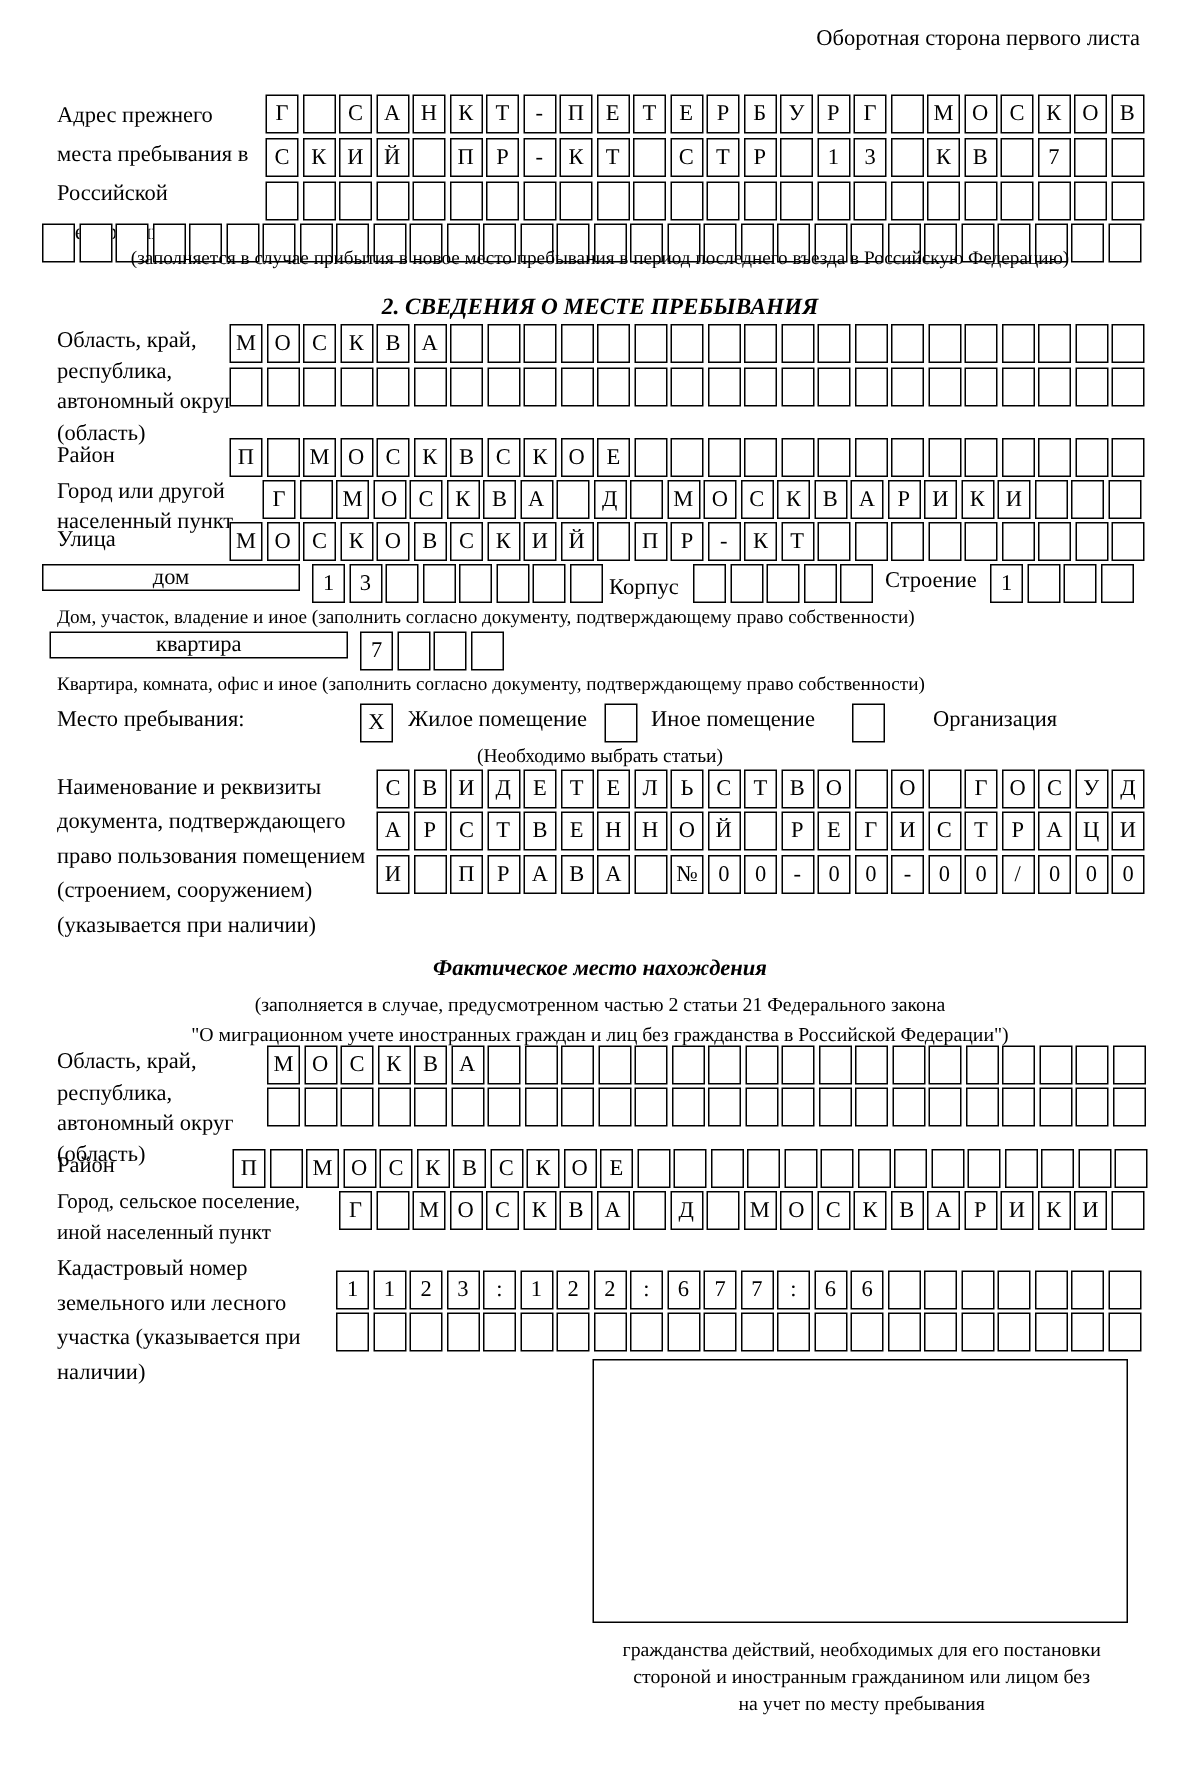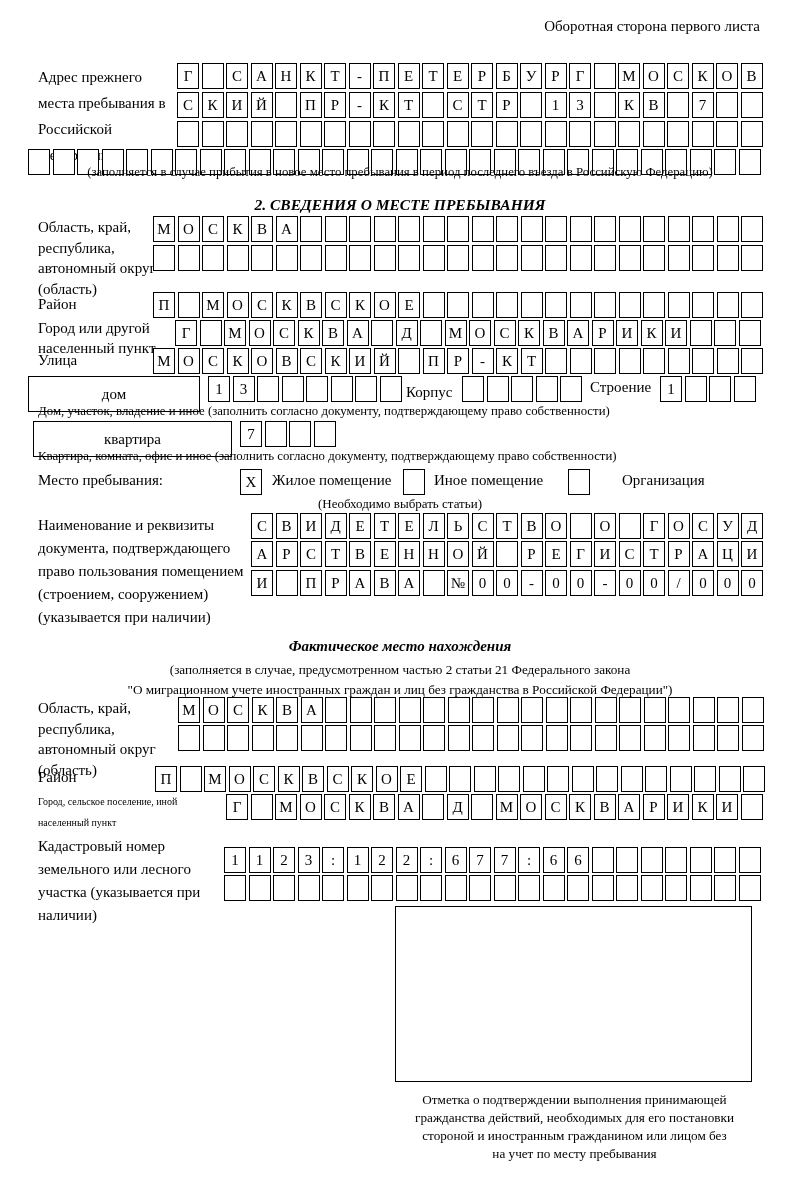--- a/index.html
+++ b/index.html
@@ -11,21 +11,21 @@
   }
   .abs { position:absolute; }
   .boxrow { display:flex; gap:2.5px; }
   .cell {
     width:22px; height:26px; flex:0 0 22px;
     border:1.6px solid #000; background:#fff;
     display:flex; align-items:center; justify-content:center;
     font-size:15px; line-height:1;
   }
   .bigbox {
-    border:1.6px solid #000; height:36px; background:#fff;
+    border:1.6px solid #000; height:18px; background:#fff;
     display:flex; align-items:center; justify-content:center;
     font-size:15px;
   }
   .label { font-size:15px; line-height:20.5px; }
   .small-label { font-size:15px; }
   .caption { font-size:12.8px; }
   .center { text-align:center; width:800px; left:0; }
   .title { font-weight:bold; font-size:15.5px;font-style:italic; }
   .stampbox { border:1.8px solid #000; background:#fff; }
   .lines .line { display:block; }
@@ -493,21 +493,21 @@
       <span class="cell"></span>
       <span class="cell"></span>
       <span class="cell"></span>
       <span class="cell"></span>
       <span class="cell"></span>
       <span class="cell"></span>
       <span class="cell"></span>
       <span class="cell"></span>
     </div>
 
-  <div class="abs label" style="left:38px; top:792px; width:185px; font-size:10px;">Город, сельское поселение, иной населенный пункт</div>
+  <div class="abs label" style="left:38px; top:792px; width:185px; font-size:14px;">Город, сельское поселение, иной населенный пункт</div>
   <div class="abs boxrow" style="left:226px; top:794px;">
       <span class="cell">Г</span>
       <span class="cell"></span>
       <span class="cell">М</span>
       <span class="cell">О</span>
       <span class="cell">С</span>
       <span class="cell">К</span>
       <span class="cell">В</span>
       <span class="cell">А</span>
       <span class="cell"></span>
@@ -571,19 +571,18 @@
       <span class="cell"></span>
       <span class="cell"></span>
       <span class="cell"></span>
       <span class="cell"></span>
       <span class="cell"></span>
       <span class="cell"></span>
     </div>
 
   <div class="abs stampbox" style="left:395px; top:906px; width:357px; height:176px;"></div>
   <div class="abs caption lines" style="left:372px; top:1091px; width:405px; text-align:center; font-size:13.2px; line-height:18px;">
-      <div class="line">Отметка о подтверждении выполнения принимающей</div>
       <div class="line">гражданства действий, необходимых для его постановки</div>
       <div class="line">стороной и иностранным гражданином или лицом без</div>
       <div class="line">на учет по месту пребывания</div>
     </div>
 
 </div>
 
 </body></html>

